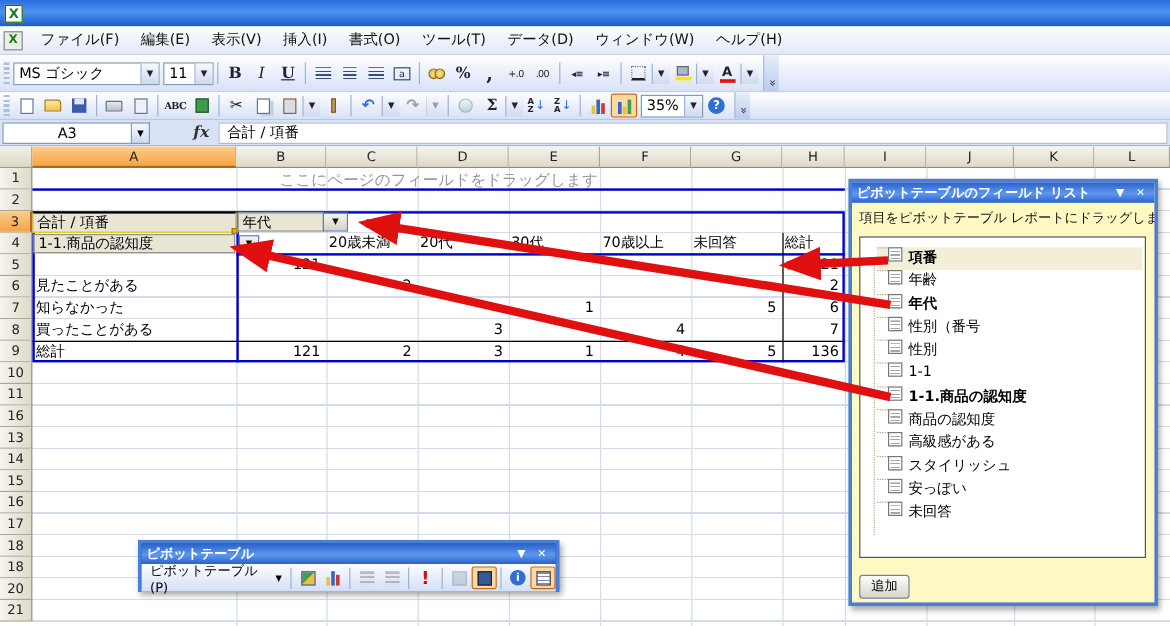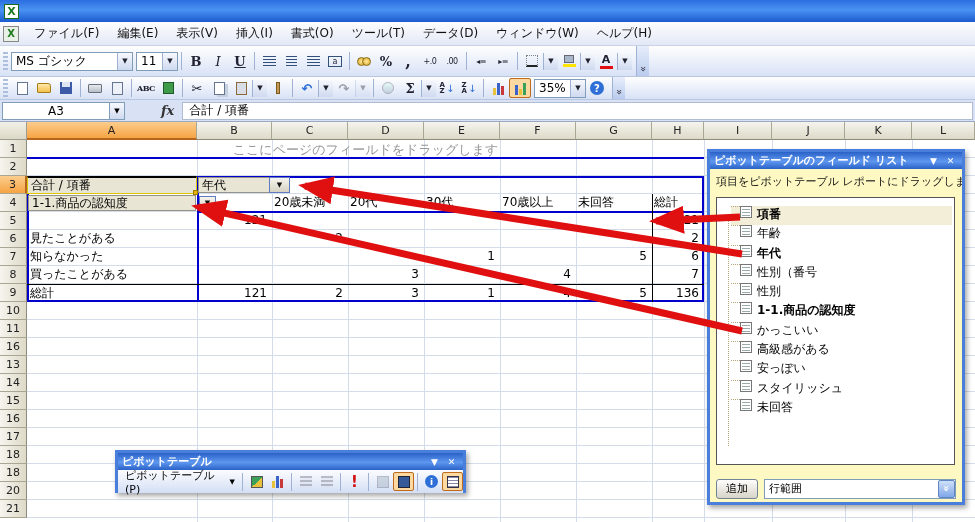--- a/index.html
+++ b/index.html
@@ -454,54 +454,52 @@
         <span class="fl-lab">年代</span>
       </div>
         <div class="fl-item">
         <span class="fl-ticon"></span>
         <span class="fl-lab">性別（番号</span>
       </div>
         <div class="fl-item">
         <span class="fl-ticon"></span>
         <span class="fl-lab">性別</span>
       </div>
+        <div class="fl-item">
+        <span class="fl-ticon"></span>
+        <span class="fl-lab">1-1</span>
+      </div>
         <div class="fl-item bold">
         <span class="fl-ticon"></span>
         <span class="fl-lab">1-1.商品の認知度</span>
       </div>
         <div class="fl-item">
         <span class="fl-ticon"></span>
-        <span class="fl-lab">かっこいい</span>
+        <span class="fl-lab">商品の認知度</span>
       </div>
         <div class="fl-item">
         <span class="fl-ticon"></span>
         <span class="fl-lab">高級感がある</span>
       </div>
         <div class="fl-item">
         <span class="fl-ticon"></span>
+        <span class="fl-lab">スタイリッシュ</span>
+      </div>
+        <div class="fl-item">
+        <span class="fl-ticon"></span>
         <span class="fl-lab">安っぽい</span>
-      </div>
-        <div class="fl-item">
-        <span class="fl-ticon"></span>
-        <span class="fl-lab">スタイリッシュ</span>
       </div>
         <div class="fl-item">
         <span class="fl-ticon"></span>
         <span class="fl-lab">未回答</span>
       </div>
       </div>
   </div>
   <div class="fl-bottom">
     <span class="addbtn">追加</span>
-    <span class="areasel">
-      <span class="v">行範囲</span>
-      <span class="xpchev">
-          <span>»</span>
-        </span>
-    </span>
   </div>
 </div>
 
 <div class="pvtbar">
   <div class="fl-title">
     <span class="t">ピボットテーブル</span>
     <span class="wbtn">▼</span>
     <span class="wbtn">✕</span>
   </div>
   <div class="pv-body">

